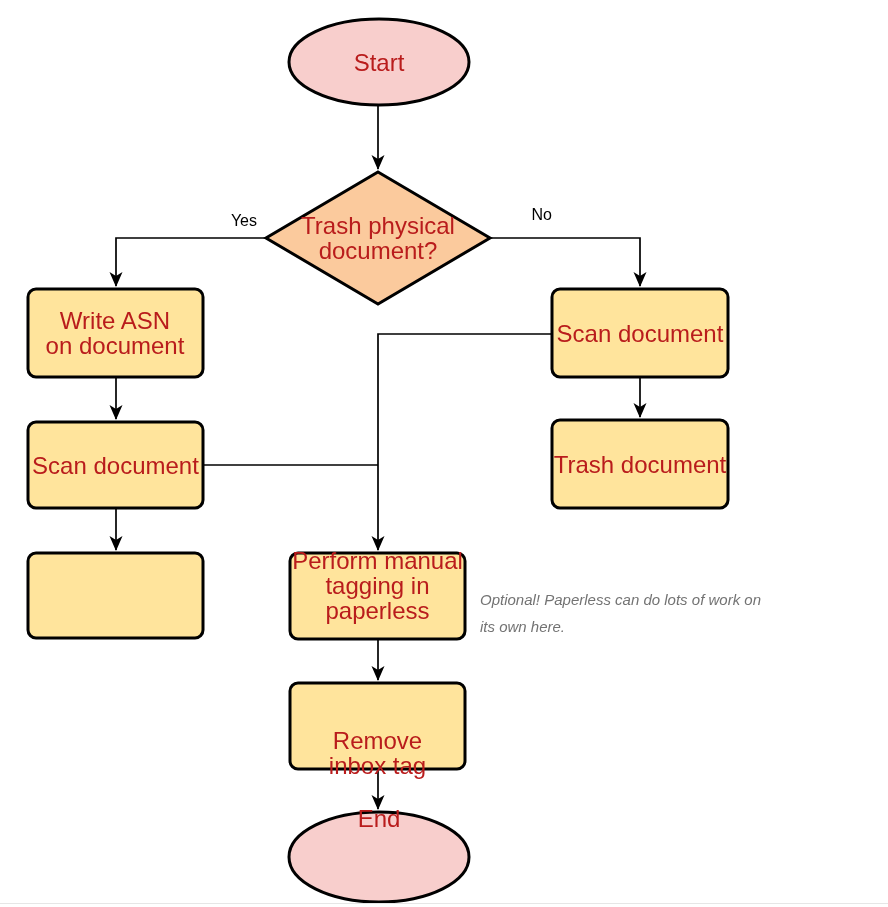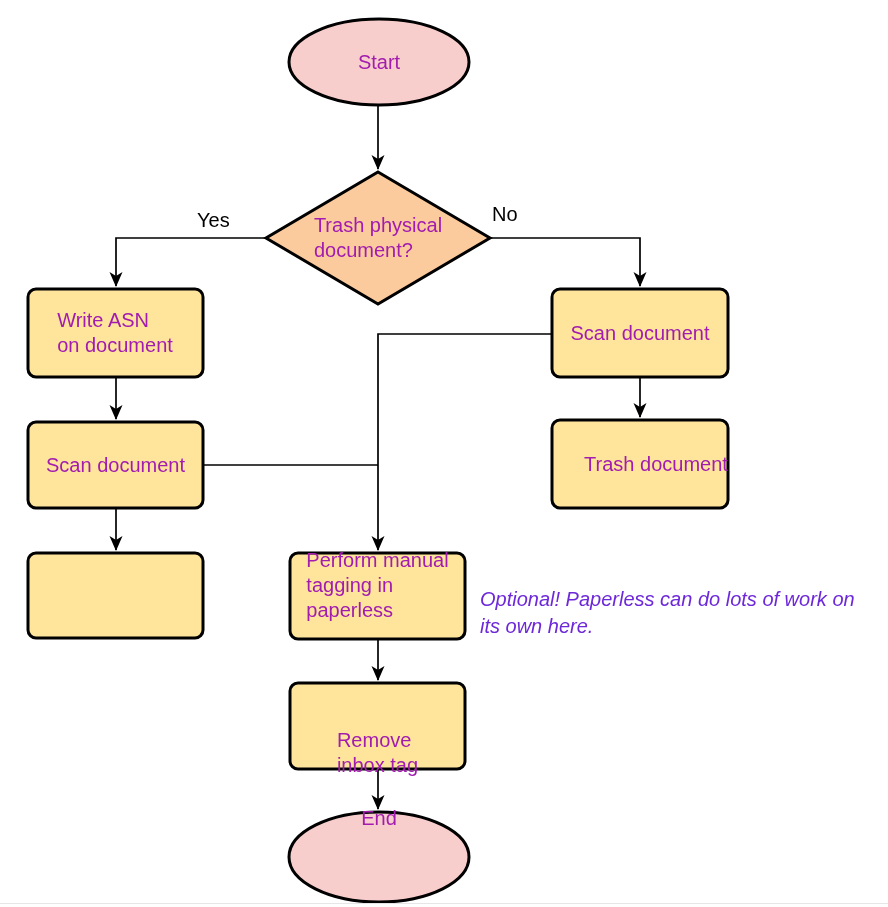--- a/index.html
+++ b/index.html
@@ -13,43 +13,43 @@
     overflow: hidden;
   }
   .stage svg { position: absolute; left: 0; top: 0; }
   .edge { fill: none; stroke: #000000; stroke-width: 1.7px; }
   .shape { stroke: #000000; stroke-width: 3px; }
   .label {
     position: absolute;
     display: flex;
     align-items: center;
     justify-content: center;
-    text-align: left;
+    text-align: center;
     white-space: pre-line;
-    font-size: 20px;
+    font-size: 24px;
     line-height: 25px;
-    color: #a21caf;
+    color: #b91c1c;
   }
   .edge-label {
     position: absolute;
     width: 60px;
-    text-align: left;
-    font-size: 20px;
+    text-align: right;
+    font-size: 16px;
     line-height: 25px;
     color: #000000;
   }
   .annotation {
     position: absolute;
     left: 480px;
     top: 586px;
-    font-size: 20px;
+    font-size: 15px;
     line-height: 27px;
     font-style: italic;
     white-space: pre-line;
-    color: #6d28d9;
+    color: #737373;
   }
   .bottom-rule {
     position: absolute;
     left: 0;
     top: 903px;
     width: 888px;
     height: 1px;
     background: #e6e6e6;
   }
 </style>
@@ -98,21 +98,21 @@
 document?</div>
 
   <div class="label" style="left:28px; top:289px; width:174px; height:88px;">Write ASN
 on document</div>
 
   <div class="label" style="left:28px; top:422px; width:175px; height:86px;">Scan document</div>
 
 
   <div class="label" style="left:552px; top:289px; width:176px; height:88px;">Scan document</div>
 
-  <div class="label" style="left:552px; top:420px; width:176px; height:88px;padding-left:16px;">Trash document</div>
+  <div class="label" style="left:552px; top:420px; width:176px; height:88px;">Trash document</div>
 
   <div class="label" style="left:290px; top:553px; width:175px; height:64px;">Perform manual
 tagging in
 paperless</div>
 
   <div class="label" style="left:290px; top:683px; width:175px; height:75px;margin-top:32px;">Remove
 inbox tag</div>
 
   <div class="label" style="left:289px; top:773px; width:180px; height:90px;">End</div>
 

